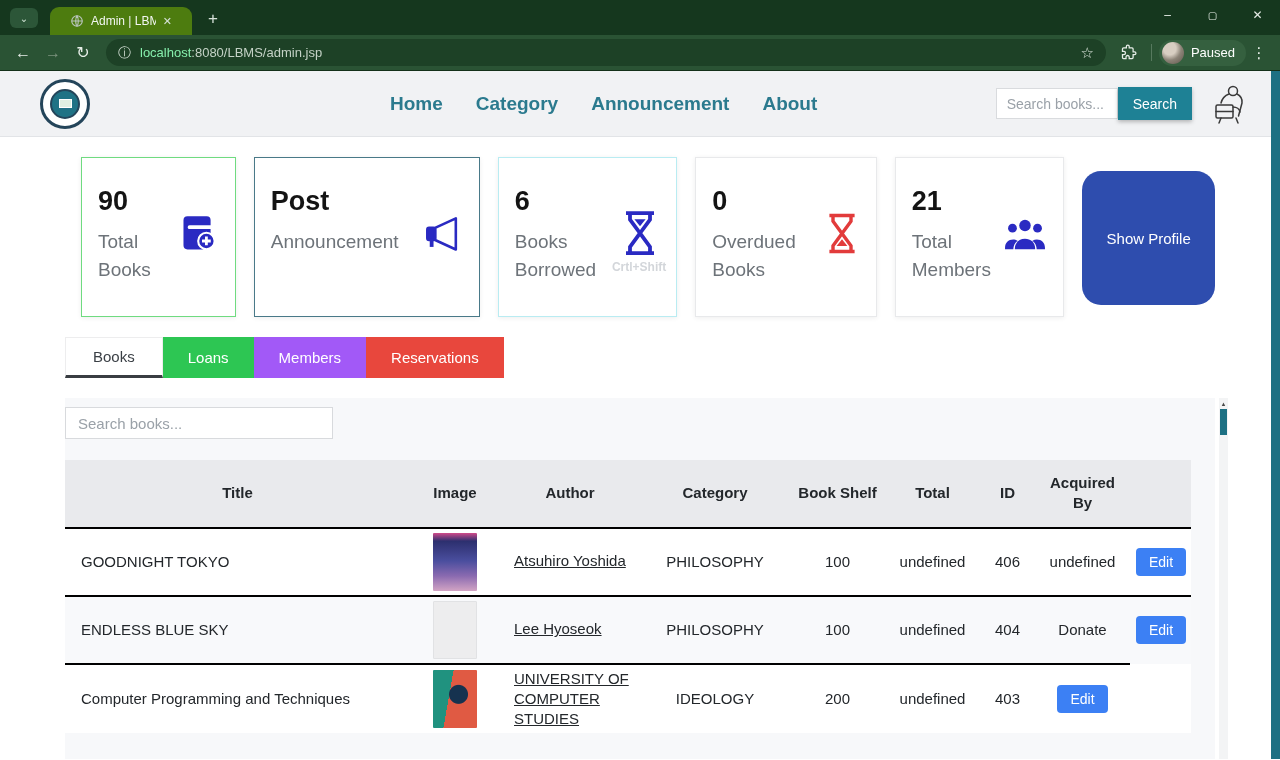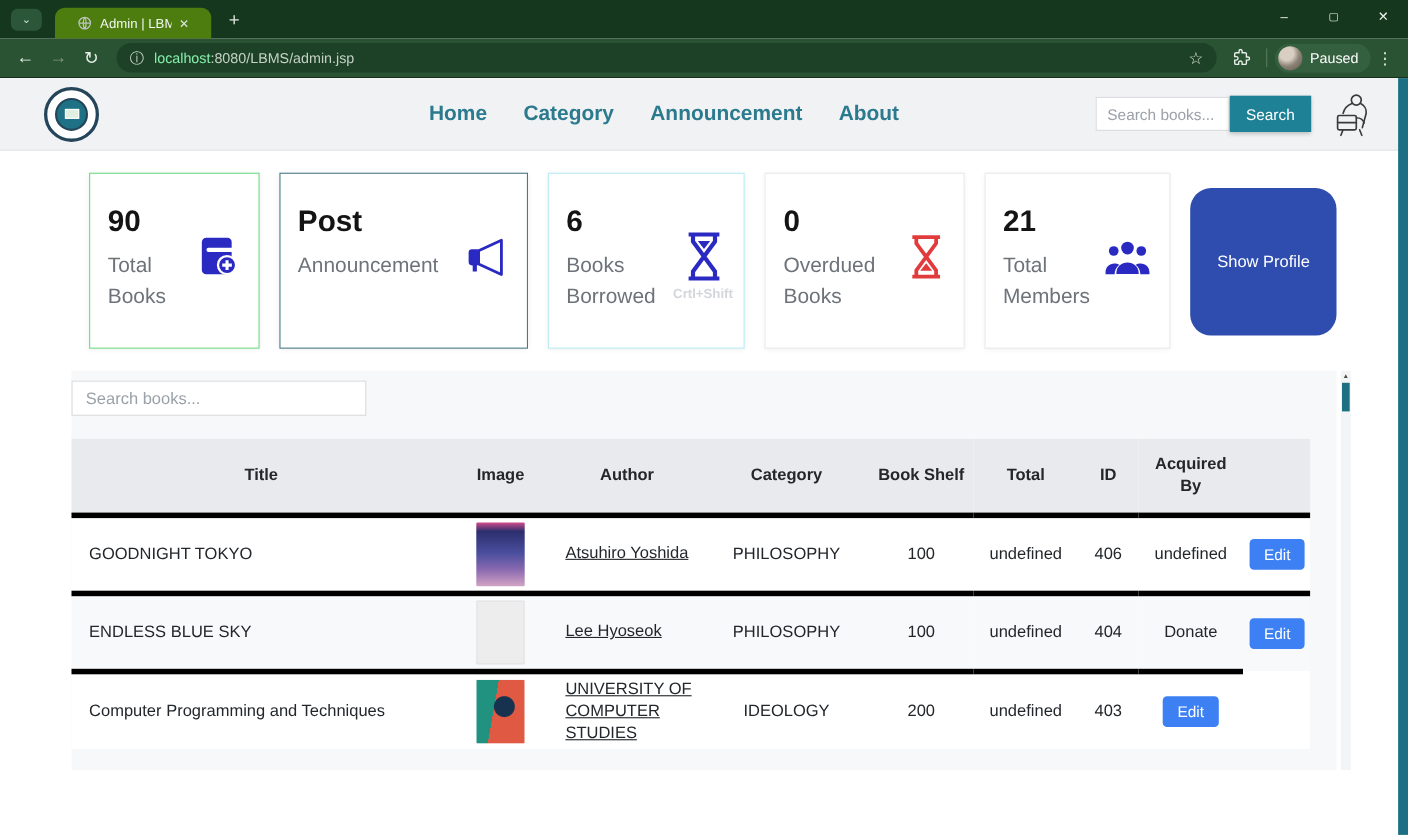--- a/index.html
+++ b/index.html
@@ -89,21 +89,21 @@
   .tab-reservations{background:#e8473d;}
 
   
   .panel{margin-top:20px;background:#f7f8fa;padding-top:9px;height:363px;position:relative;}
   .tsearch{width:268px;height:32px;border:1px solid #d8dadd;font-size:15px;padding:0 12px;
     color:#333;background:#fff;outline:none;}
   .tsearch::placeholder{color:#9aa1a8;}
   .table-wrap{margin-top:21px;}
   table{width:1126px;border-collapse:collapse;font-size:15px;color:#23272b;table-layout:fixed;background:#fff;}
   thead th{background:#e9eaed;font-weight:700;padding:13px 6px;text-align:center;line-height:1.35;}
-  tbody td{padding:4px 6px;text-align:center;height:67px;border-top:5px solid #000000;}
+  tbody td{padding:4px 6px;text-align:center;height:67px;border-top:2px solid #000000;}
   tbody tr:nth-child(even){background:#f8f9fb;}
   td.c-title{text-align:left;padding-left:16px;}
   td.c-author{text-align:left;padding-left:14px;line-height:1.35;text-decoration:underline;}
   .cover{width:44px;height:58px;margin:0 auto;border-radius:1px;}
   .cover1{background:linear-gradient(180deg,#d04a8a 0%,#2c2f6e 14%,#4a4e9e 48%,#8a6ab0 74%,#d2a4c4 100%);}
   .cover2{background:linear-gradient(160deg,#8e97ba 0%,#aaa9ac 38%,#ded3c2 62%,#cfc0a8 100%);}
   .cover3{background:#ededee;border:1px solid #e1e2e4;}
   .cover4{background:radial-gradient(circle at 58% 42%,#16324f 0 9px,transparent 10px),
           linear-gradient(100deg,#20927f 0 38%,#e05a43 38% 100%);}
   .edit-btn{background:#3c80f4;color:#fff;border:none;border-radius:4px;padding:6px 13px;
@@ -261,20 +261,26 @@
               <path d="M24.8 19.2c0-3-2-4.9-4.8-4.9-.9 0-1.8.2-2.6.7 1.6 1.3 2.5 3.1 2.5 5.1h4.9z"></path>
             </svg>
           </span>
         </div>
 
         <div class="show-profile">
           <span>Show Profile</span>
         </div>
       </div>
 
+      <div class="tabs">
+        <div class="tab-item tab-books">Books</div>
+        <div class="tab-item tab-loans">Loans</div>
+        <div class="tab-item tab-members">Members</div>
+        <div class="tab-item tab-reservations">Reservations</div>
+      </div>
 
       <div class="panel">
         <input type="text" class="tsearch" placeholder="Search books..." style="">
 
         <div class="table-wrap">
           <table>
             <colgroup>
               <col style="width:345px">
                 <col style="width:90px">
                 <col style="width:140px">

